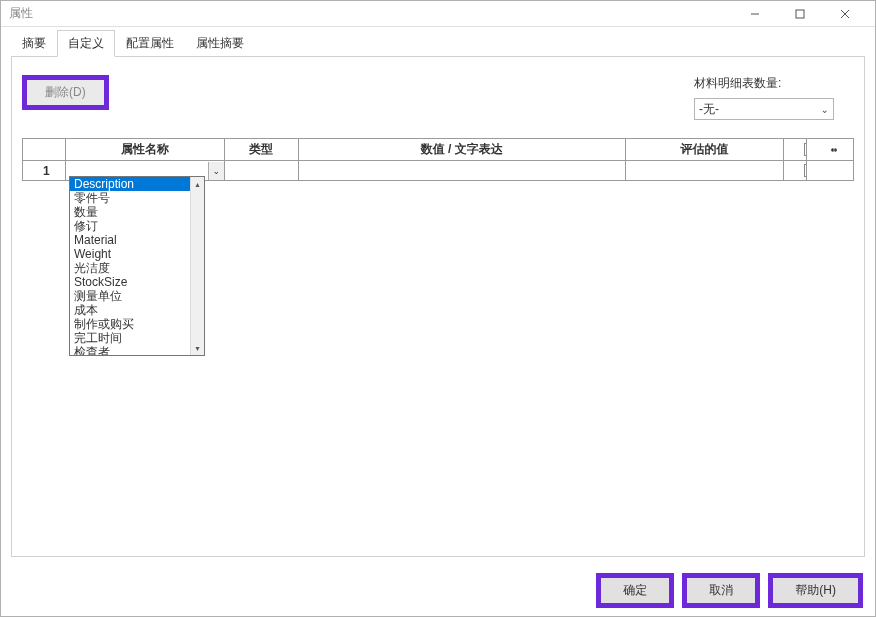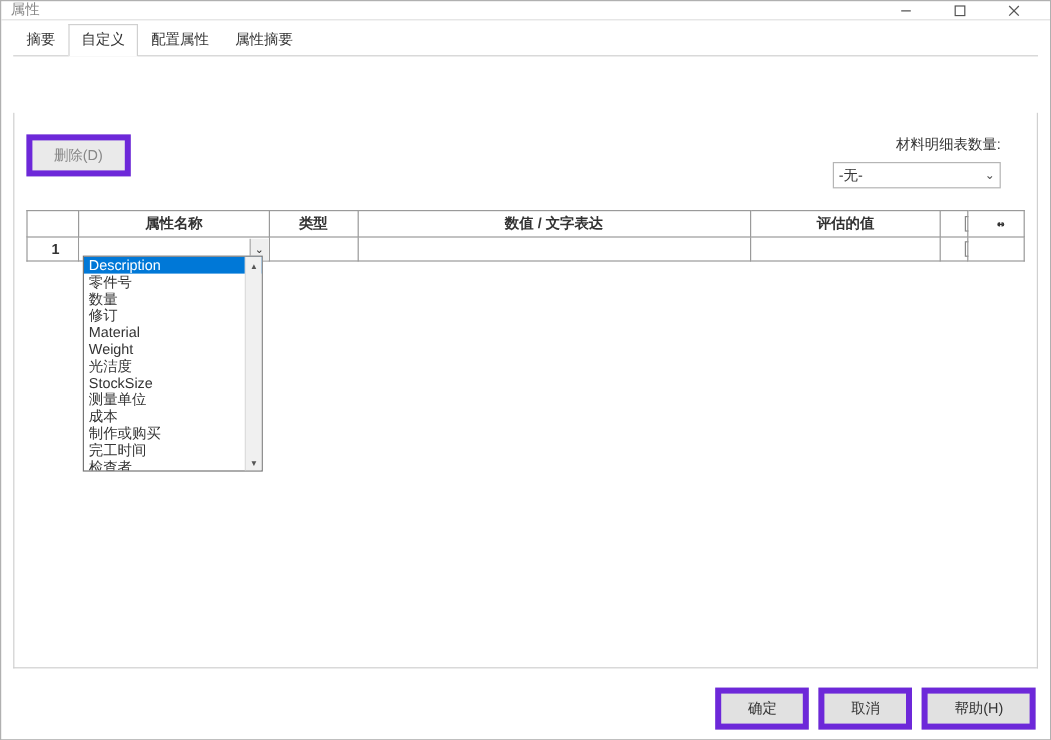--- a/index.html
+++ b/index.html
@@ -1,51 +1,51 @@
 <!DOCTYPE html>
 <html><head>
 <meta charset="utf-8">
 <style>
 * { box-sizing: border-box; margin: 0; padding: 0; }
 body { font-family: "Microsoft YaHei", "Segoe UI", sans-serif; font-size: 12px; background: #fff; color: #333; }
 .window { width: 876px; height: 617px; border: 1px solid #b0b0b0; background: #fff; display: flex; flex-direction: column; }
-.titlebar { height: 16px; display: flex; align-items: center; padding: 0 8px; border-bottom: 1px solid #e0e0e0; color: #888; font-family: Liberation Serif, serif; }
+.titlebar { height: 26px; display: flex; align-items: center; padding: 0 8px; border-bottom: 1px solid #e0e0e0; color: #888; font-family: Liberation Serif, serif; }
 .titlebar .title { flex: 1; font-size: 12px; }
 .titlebar .winbtn { width: 45px; height: 29px; display: flex; align-items: center; justify-content: center; color: #555; }
-.content { flex: 1; display: flex; flex-direction: column; padding: 6px 10px 8px 10px; gap: 47px; }
+.content { flex: 1; display: flex; flex-direction: column; padding: 6px 10px 8px 10px; }
 .tabstrip { display: flex; border-bottom: 1px solid #d0d0d0; height: 24px; align-items: flex-end; }
 .tab { padding: 4px 10px; font-size: 12px; color: #333; border: 1px solid transparent; border-bottom: none; cursor: default; }
 .tab.active { border: 1px solid #d0d0d0; border-bottom: 1px solid #fff; background: #fff; position: relative; top: 1px; }
 .tabpanel { border: 1px solid #d0d0d0; border-top: none; flex: 1; padding: 18px 10px 10px 10px; display: flex; flex-direction: column; }
 .toolbar-row { display: flex; align-items: flex-start; margin-bottom: 18px; }
 .btn { background: #e1e1e1; border: 5px solid #6d28d9; padding: 4px 18px; font-size: 12px; color: #333; }
 .btn:disabled { color: #888; background: #eaeaea; }
 .spacer { flex: 1; }
-.bom-group { display: flex; flex-direction: column; gap: 6px; margin-right: 20px; align-items: flex-end; }
+.bom-group { display: flex; flex-direction: column; gap: 6px; margin-right: 20px; }
 .bom-label { font-size: 12px; color: #333; }
 .bom-row { display: flex; gap: 14px; align-items: center; }
 .select { width: 140px; height: 22px; border: 1px solid #b5b5b5; background: #fff; padding: 0 4px; display: flex; align-items: center; justify-content: space-between; font-size: 12px; }
 .caret { font-size: 10px; color: #555; }
 .table-wrap { position: relative; }
 table.grid { border-collapse: collapse; width: 100%; table-layout: fixed; }
 table.grid th, table.grid td { border: 1px solid #9a9a9a; font-size: 12px; padding: 2px 20px; height: 20px; background: #fff; }
 table.grid th { font-weight: bold; text-align: center; background: #fff; }
 th.rowhdr, td.rowhdr { width: 28px; text-align: center; font-weight: bold; background: #f2f2f2; }
 .col-name { width: 150px; }
 .col-type { width: 70px; }
 .col-val { width: 310px; }
 .col-eval { width: 150px; }
 .col-cb { width: 22px; }
 .col-link { width: 44px; }
 .cb { width: 13px; height: 13px; border: 1px solid #888; background: #fff; margin: 0 auto; display: block; }
 .dropdown-cell { position: relative; padding: 0 !important; }
 .dd-inner { display: flex; align-items: stretch; height: 18px; }
 .dd-inner .field { flex: 1; border: none; }
 .dd-inner .arrow { width: 16px; border-left: 1px solid #aaa; background: #efefef; display: flex; align-items: center; justify-content: center; font-size: 9px; }
-.dropdown-list { position: absolute; top: 38px; left: 47px; width: 150px; background: #fff; border: 1px solid #767676; z-index: 10; max-height: 180px; overflow: hidden; }
+.dropdown-list { position: absolute; top: 38px; left: 47px; width: 136px; background: #fff; border: 1px solid #767676; z-index: 10; max-height: 180px; overflow: hidden; }
 .dropdown-list .item { padding: 0 4px; font-size: 12px; line-height: 14px; white-space: nowrap; }
 .dropdown-list .item.selected { background: #0078d7; color: #fff; }
 .dropdown-list .scrollbar { position: absolute; right: 0; top: 0; bottom: 0; width: 14px; background: #f0f0f0; border-left: 1px solid #ddd; }
 .dropdown-list .scrollbar .sbtn { height: 14px; display: flex; align-items: center; justify-content: center; font-size: 8px; color: #555; }
 .dropdown-list .scrollbar .track { position: absolute; top: 14px; bottom: 14px; left: 0; right: 0; }
 .dropdown-list .scrollbar .bbtn { position: absolute; bottom: 0; left: 0; right: 0; height: 14px; display: flex; align-items: center; justify-content: center; font-size: 8px; color: #555; }
 .footer { display: flex; justify-content: flex-end; gap: 8px; padding: 8px 12px; }
 .footer .btn { padding: 4px 22px; }
 .link-icon svg { width: 14px; height: 10px; display: block; margin: 0 auto; }
 </style>

